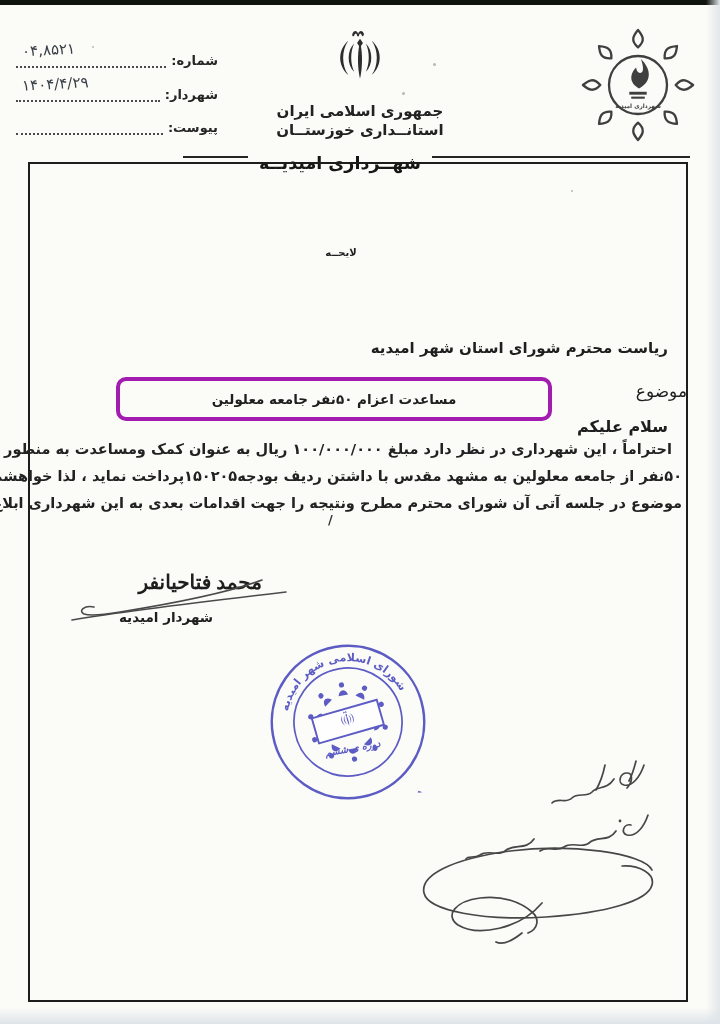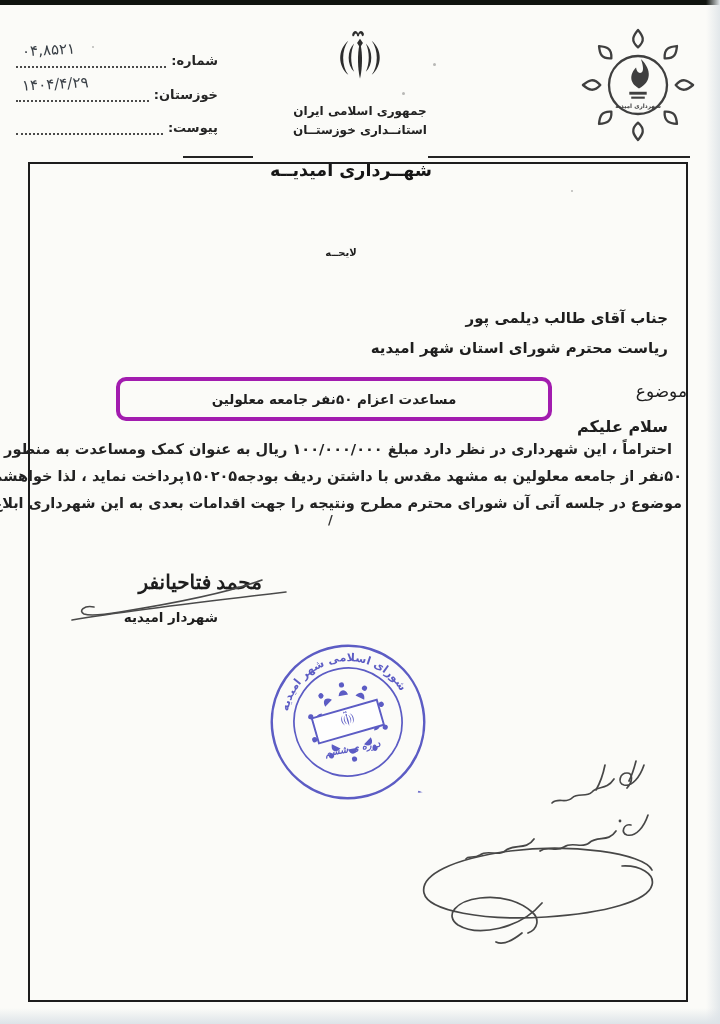--- a/index.html
+++ b/index.html
@@ -9,63 +9,63 @@
   .edge-right{position:absolute;top:0;right:0;width:14px;height:100%;background:linear-gradient(to left,#e2e7ea,rgba(255,255,255,0));}
   .edge-bottom{position:absolute;bottom:0;left:0;right:0;height:16px;background:linear-gradient(to top,#dde3e8,rgba(255,255,255,0));}
   .fa{direction:rtl;unicode-bidi:isolate;color:#1e1e1e;}
   
   .ref-row{position:absolute;left:12px;width:206px;display:flex;direction:rtl;align-items:flex-end;}
   .ref-label{font-size:13px;font-weight:bold;color:#262626;white-space:nowrap;}
   .ref-leader{flex:1;border-bottom:2px dotted #4a4a4a;height:16px;margin-left:4px;margin-right:5px;position:relative;}
   .ref-value{position:absolute;left:6px;top:-9px;font-size:15px;color:#3a4047;transform:rotate(-3deg);letter-spacing:2px;white-space:nowrap;direction:rtl;}
   
   .org{position:absolute;top:102px;left:240px;width:240px;text-align:center;}
-  .org div{font-size:12px;font-weight:bold;line-height:19px;color:#222;}
+  .org div{font-size:15px;font-weight:bold;line-height:19px;color:#222;}
   .emblem{position:absolute;top:26px;left:328px;width:64px;height:78px;}
   .logo{position:absolute;top:24px;left:580px;width:116px;height:122px;}
   
   .band-line{position:absolute;top:156px;height:2px;background:#242424;}
-  .band-title{position:absolute;top:160px;left:248px;width:184px;font-size:17.5px;font-weight:bold;background:#fbfbf8;color:#161616;}
+  .band-title{position:absolute;top:153px;left:248px;width:184px;text-align:center;font-size:17.5px;font-weight:bold;background:#fbfbf8;color:#161616;}
   .frame{position:absolute;left:28px;top:162px;width:656px;height:836px;border:2px solid #1d1d1d;}
   
   .doc-type{position:absolute;top:247px;left:295px;width:92px;text-align:center;font-size:10px;font-weight:bold;}
   .rline{position:absolute;text-align:right;font-size:15px;font-weight:bold;white-space:nowrap;}
   .addr1{top:309px;right:52px;}
   .addr2{top:339px;right:52px;}
   .subj-label{position:absolute;top:381px;right:33px;font-size:17px;font-weight:normal;}
   .subj-box{position:absolute;left:116px;top:377px;width:428px;height:36px;border:4px solid #a21caf;border-radius:10px;display:flex;align-items:center;justify-content:center;}
   .subj-text{font-size:13.5px;font-weight:bold;}
   .salutation{top:417px;right:52px;font-size:16px;}
   .body-line{position:absolute;right:38px;font-size:14.5px;font-weight:bold;white-space:nowrap;color:#222;}
   .bl1{top:441px;padding-right:10px;}
   .bl2{top:468px;}
   .bl3{top:495px;}
   .end-mark{position:absolute;top:512px;left:328px;font-size:13px;font-weight:bold;color:#333;}
   .signer-name{position:absolute;top:570px;left:112px;width:150px;font-size:20px;font-weight:bold;font-family:Liberation Serif, serif;}
-  .signer-title{position:absolute;top:609px;left:114px;width:104px;text-align:right;font-size:13.5px;font-weight:bold;}
+  .signer-title{position:absolute;top:609px;left:114px;width:104px;text-align:center;font-size:13.5px;font-weight:bold;}
   .sig-swoosh{position:absolute;left:50px;top:552px;width:300px;height:100px;}
   .stamp{position:absolute;left:266px;top:640px;width:164px;height:164px;transform:rotate(-10deg);opacity:.92;}
   .hand{position:absolute;left:400px;top:735px;width:300px;height:215px;}
   .speck{position:absolute;border-radius:50%;background:rgba(60,60,60,.35);}
 </style>
 </head>
 <body>
 
 <div class="page">
 
   <div class="scan-strip-top"></div>
 
   <div class="ref-row" style="top:50px;">
     <span class="ref-label fa">شماره:</span>
     <span class="ref-leader">
       <span class="ref-value">۰۴,۸۵۲۱</span>
     </span>
   </div>
   <div class="ref-row" style="top:84px;">
-    <span class="ref-label fa">خوزستان:</span>
+    <span class="ref-label fa">شهردار:</span>
     <span class="ref-leader">
       <span class="ref-value" style="letter-spacing:1.5px;">۱۴۰۴/۴/۲۹</span>
     </span>
   </div>
   <div class="ref-row" style="top:117px;text-align:center;">
     <span class="ref-label fa">پیوست:</span>
     <span class="ref-leader">
       <span class="ref-value"></span>
     </span>
   </div>
@@ -109,21 +109,20 @@
     <text x="60" y="87" font-size="6" text-anchor="middle" fill="#3f3f3f" font-weight="bold">شهرداری امیدیه</text>
   </svg>
 
   <div class="band-line" style="left:183px;width:70px;"></div>
   <div class="band-line" style="left:428px;width:262px;"></div>
   <div class="band-title fa">شهــرداری امیدیــه</div>
 
   <div class="frame"></div>
 
   <div class="doc-type fa">لایحــه</div>
-  <div class="rline addr1 fa">جناب آقای طالب دیلمی پور</div>
   <div class="rline addr2 fa">ریاست محترم شورای استان شهر امیدیه</div>
 
   <div class="subj-label fa">موضوع</div>
   <div class="subj-box">
     <span class="subj-text fa">مساعدت اعزام ۵۰نفر جامعه معلولین</span>
   </div>
 
   <div class="rline salutation fa">سلام علیکم</div>
 
   <div class="body-line bl1 fa">احتراماً ، این شهرداری در نظر دارد مبلغ ۱۰۰/۰۰۰/۰۰۰ ریال به عنوان کمک ومساعدت به منظور اعزام</div>

